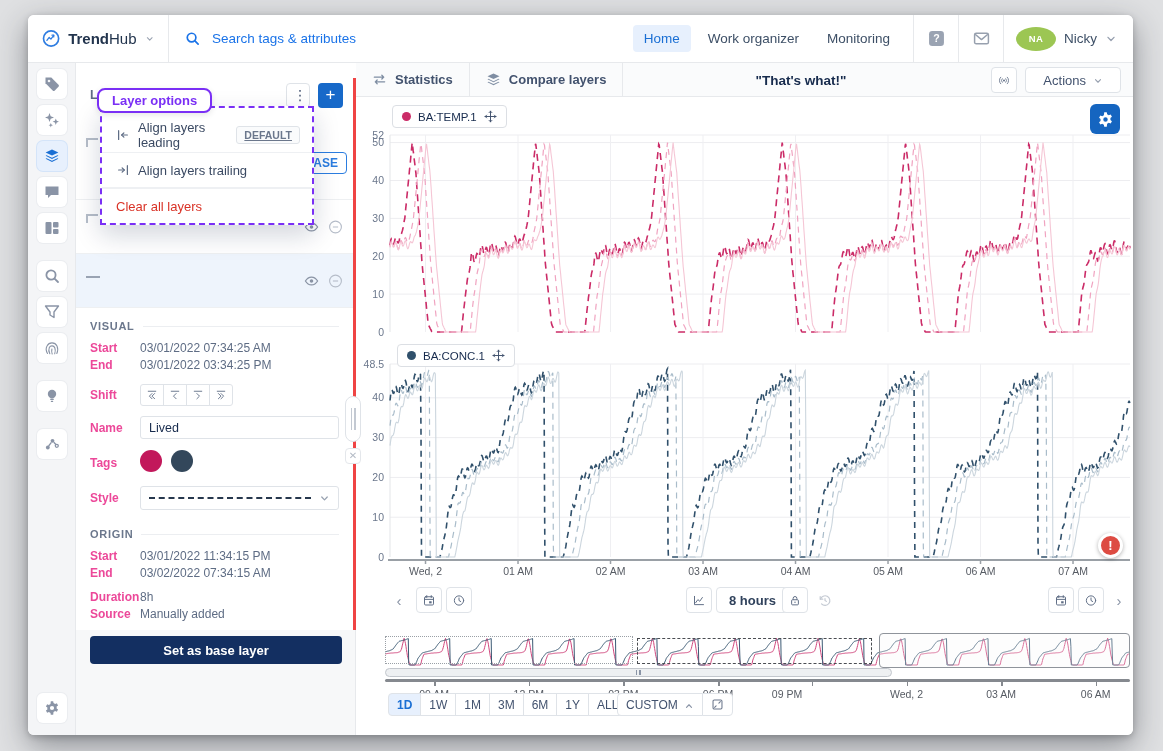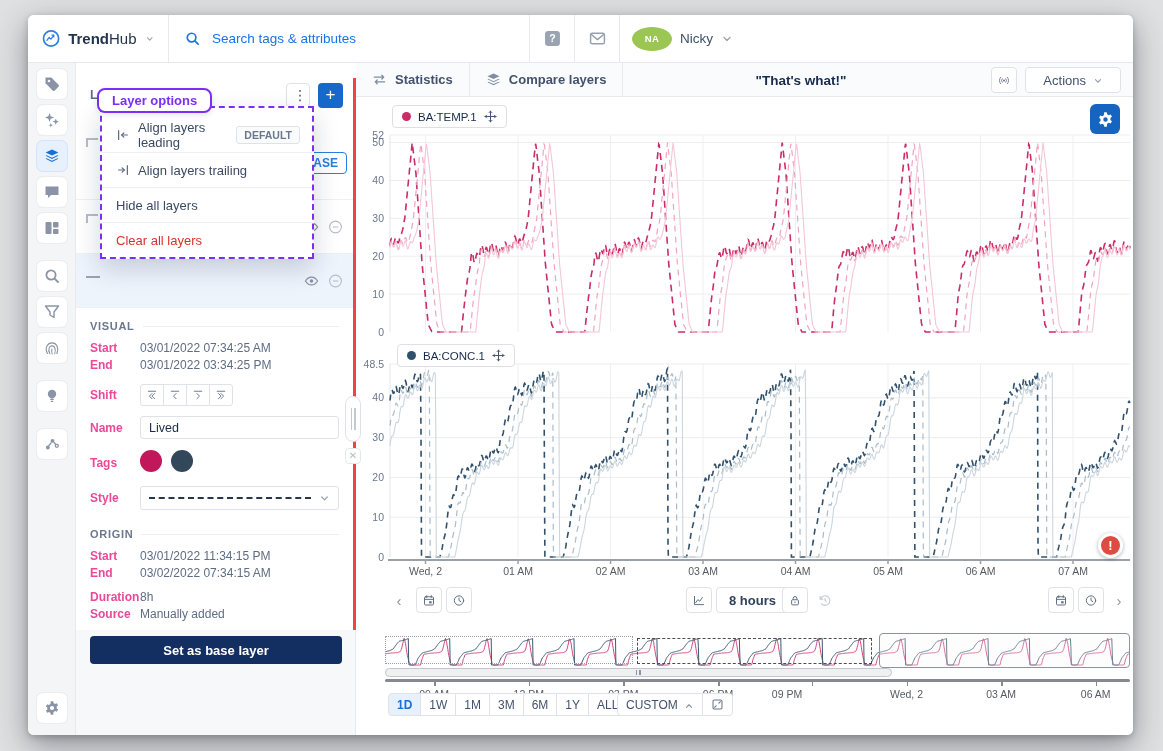--- a/index.html
+++ b/index.html
@@ -94,21 +94,21 @@
   
   .layer-tooltip{position:absolute;left:69px;top:73px;z-index:45;background:#fff;border:2px solid #7a2ff5;border-radius:8px;
                  color:#7a2ff5;font-size:13px;font-weight:bold;padding:3px 13px;box-shadow:0 2px 6px rgba(0,0,0,.10);}
   .layer-menu{position:absolute;left:72px;top:91px;width:214px;background:#fff;border:2px dashed #7a2ff5;z-index:40;
               box-shadow:0 10px 24px rgba(9,30,66,.18);padding-top:10px;}
   .menu-item{display:flex;align-items:center;gap:8px;height:34px;padding:0 12px 0 14px;font-size:13px;color:#3b4a63;cursor:pointer;}
   .menu-item .mico{width:14px;height:14px;color:#5e6c84;flex:0 0 14px;}
   .menu-item.danger{color:#d93226;}
   .menu-div{height:1px;background:#eef0f3;}
   .defbadge{margin-left:auto;border:1px solid #dfe3e8;background:#fafbfc;color:#6b778c;font-size:10.5px;font-weight:bold;
-            border-radius:3px;padding:2px 7px;}
+            border-radius:3px;padding:2px 7px;text-decoration:underline;}
   
   .main{position:absolute;left:328px;top:48px;right:0;bottom:0;background:#fff;}
   .mtoolbar{position:absolute;left:0;top:0;right:0;height:34px;background:#fafbfc;border-bottom:1px solid #e7e9ec;display:flex;}
   .tcell{height:100%;display:flex;align-items:center;gap:8px;padding:0 16px;border-right:1px solid #e7e9ec;
          font-size:13px;font-weight:bold;color:#42526e;cursor:pointer;}
   .tic{width:15px;height:15px;color:#7f8ea3;display:inline-block;}
   .ttitle{position:absolute;left:445px;top:0;height:34px;display:flex;align-items:center;transform:translateX(-50%);
           font-size:13.5px;font-weight:bold;color:#172b4d;}
   .tright{position:absolute;right:12px;top:4px;display:flex;gap:8px;}
   .card{background:#fff;border:1px solid #dfe3e8;border-radius:4px;display:flex;align-items:center;justify-content:center;cursor:pointer;color:#5e6c84;font-family:inherit;}
@@ -184,20 +184,25 @@
             </svg></span>
       </div>
       <div class="vdiv"></div>
       <div class="searchbox">
         <span class="sic"><svg viewBox="0 0 16 16" width="100%" height="100%" fill="none" stroke="currentColor" stroke-width="1.8" stroke-linecap="round">
               <circle cx="7" cy="7" r="4.6"></circle>
               <path d="M10.6 10.6L14 14"></path>
             </svg></span>
         <input placeholder="Search tags &amp; attributes" style="">
       </div>
+      <nav class="nav" id="nav">
+          <div class="nav-item active">Home</div>
+          <div class="nav-item">Work organizer</div>
+          <div class="nav-item">Monitoring</div>
+        </nav>
       <div class="vdiv"></div>
       <button class="iconbtn">
           <span class="qic"><svg viewBox="0 0 16 16" width="100%" height="100%">
               <rect x="1" y="1" width="14" height="14" rx="3" fill="currentColor"></rect>
               <text x="8" y="11.6" font-size="10" font-weight="bold" fill="#fff" text-anchor="middle" font-family="Liberation Sans,sans-serif">?</text>
             </svg></span>
         </button>
       <div class="vdiv"></div>
       <button class="iconbtn">
           <span class="mic"><svg viewBox="0 0 16 16" width="100%" height="100%" fill="none" stroke="currentColor" stroke-width="1.4" stroke-linejoin="round">
@@ -440,23 +445,20 @@
         <div class="menu-div"></div>
         <div class="menu-item">
           <span class="mico"><svg viewBox="0 0 16 16" width="100%" height="100%" fill="none" stroke="currentColor" stroke-width="1.4" stroke-linecap="round" stroke-linejoin="round">
               <path d="M13 3v10"></path>
               <path d="M3 8h6.5"></path>
               <path d="M7 5.5L9.5 8 7 10.5"></path>
             </svg></span>
           <span>Align layers trailing</span>
         </div>
         <div class="menu-div"></div>
-        <div class="menu-item">
-          <span>Hide all layers</span>
-        </div>
         <div class="menu-div"></div>
         <div class="menu-item danger">
           <span>Clear all layers</span>
         </div>
       </div>
 
     <main class="main">
       <div class="mtoolbar">
         <div class="tcell">
           <span class="tic"><svg viewBox="0 0 16 16" width="100%" height="100%" fill="none" stroke="currentColor" stroke-width="1.4" stroke-linecap="round" stroke-linejoin="round">

